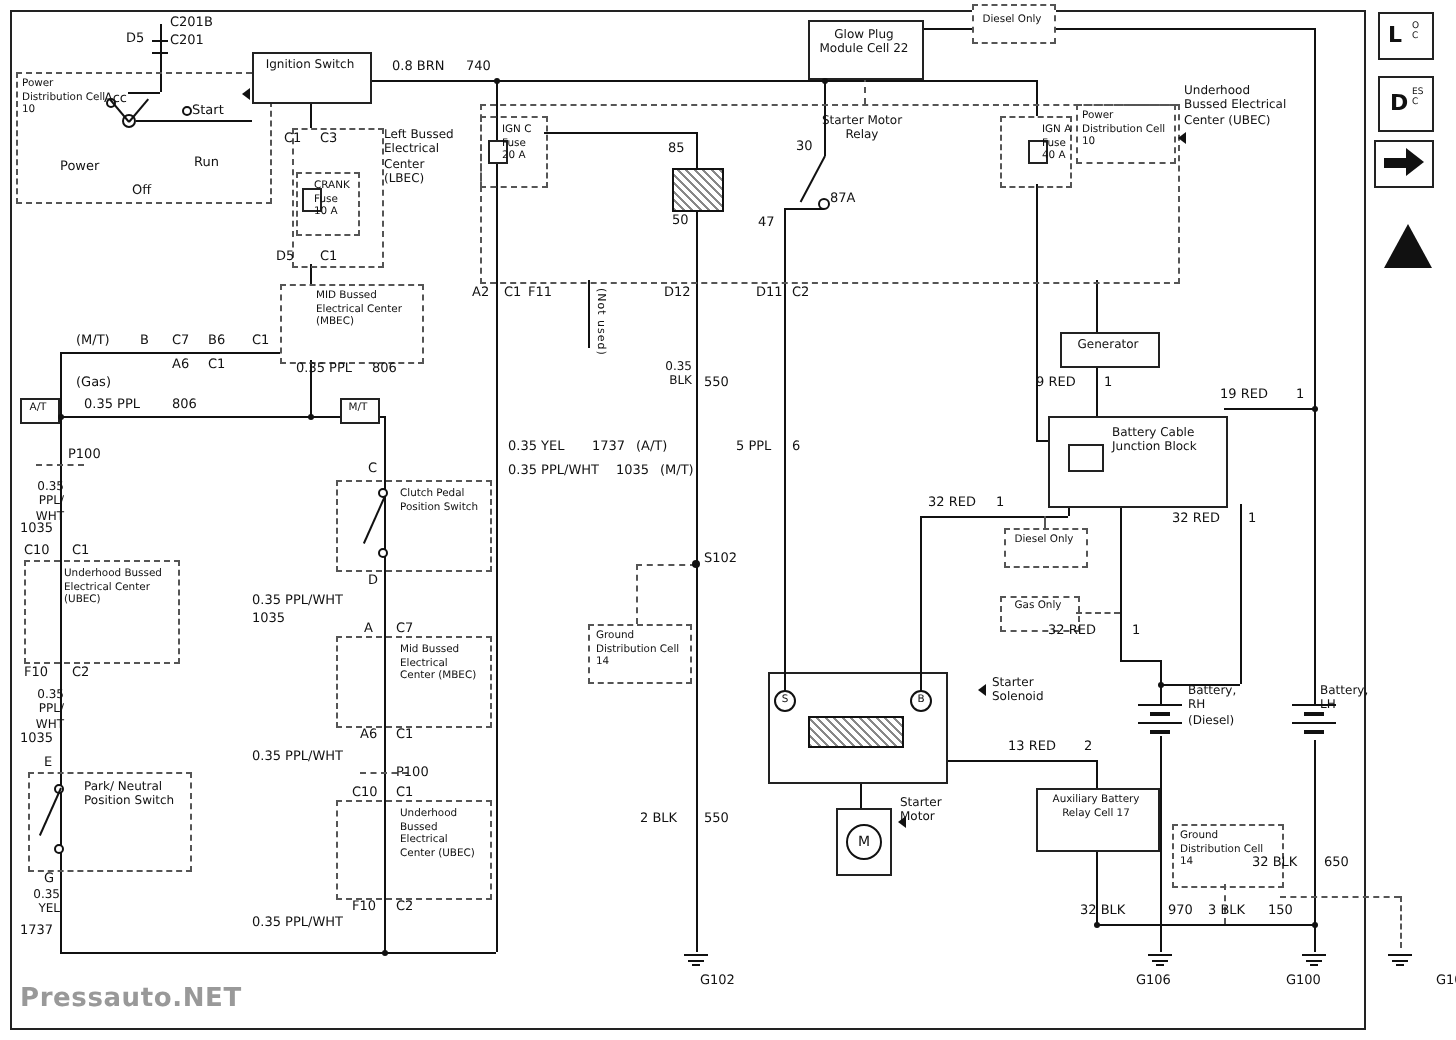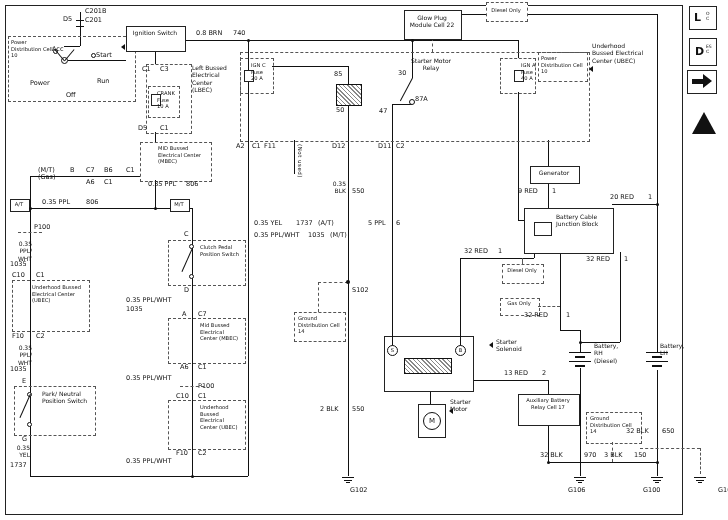--- a/index.html
+++ b/index.html
@@ -255,21 +255,21 @@
 
   <i class="l" style="left:142px;top:66px">C1</i>
   <i class="l" style="left:160px;top:66px">C3</i>
   <i class="t f5" style="left:157px;top:90px;width:20px">CRANK Fuse 10 A</i>
   <i class="t" style="left:192px;top:64px;width:42px">Left Bussed Electrical Center (LBEC)</i>
   <i class="l" style="left:138px;top:125px">D5</i>
   <i class="l" style="left:160px;top:125px">C1</i>
 
   <i class="t f5" style="left:158px;top:145px;width:48px">MID Bussed Electrical Center (MBEC)</i>
   <i class="l" style="left:38px;top:167px">(M/T)</i>
-  <i class="l" style="left:38px;top:174px">(Gas)</i>
+  <i class="l" style="left:38px;top:188px">(Gas)</i>
   <i class="l" style="left:70px;top:167px">B</i>
   <i class="l" style="left:86px;top:167px">C7</i>
   <i class="l" style="left:104px;top:167px">B6</i>
   <i class="l" style="left:86px;top:179px">A6</i>
   <i class="l" style="left:104px;top:179px">C1</i>
   <i class="l" style="left:126px;top:167px">C1</i>
   <i class="l" style="left:148px;top:181px">0.35 PPL</i>
   <i class="l" style="left:186px;top:181px">806</i>
   <i class="t f5 ctr" style="left:10px;top:201px;width:18px">A/T</i>
   <i class="t f5 ctr" style="left:170px;top:201px;width:18px">M/T</i>
@@ -314,36 +314,36 @@
   <i class="t ra" style="left:322px;top:180px;width:24px">0.35 BLK</i>
   <i class="l" style="left:352px;top:188px">550</i>
   <i class="l" style="left:254px;top:220px">0.35 YEL</i>
   <i class="l" style="left:296px;top:220px">1737</i>
   <i class="l" style="left:318px;top:220px">(A/T)</i>
   <i class="l" style="left:254px;top:232px">0.35 PPL/WHT</i>
   <i class="l" style="left:308px;top:232px">1035</i>
   <i class="l" style="left:330px;top:232px">(M/T)</i>
   <i class="l" style="left:368px;top:220px">5 PPL</i>
   <i class="l" style="left:396px;top:220px">6</i>
-  <i class="l" style="left:352px;top:287px">S102</i>
+  <i class="l" style="left:352px;top:276px">S102</i>
   <i class="t f5" style="left:298px;top:315px;width:44px">Ground Distribution Cell 14</i>
   <i class="l" style="left:320px;top:406px">2 BLK</i>
   <i class="l" style="left:352px;top:406px">550</i>
   <i class="l" style="left:350px;top:487px">G102</i>
 
   <i class="t" style="left:496px;top:338px;width:40px">Starter Solenoid</i>
   <i class="t" style="left:450px;top:398px;width:34px">Starter Motor</i>
   <i class="l" style="left:504px;top:370px">13 RED</i>
   <i class="l" style="left:542px;top:370px">2</i>
   <i class="t f5 ctr" style="left:520px;top:397px;width:56px">Auxiliary Battery Relay Cell 17</i>
 
   <i class="t ctr" style="left:532px;top:169px;width:44px">Generator</i>
   <i class="l" style="left:518px;top:188px">9 RED</i>
   <i class="l" style="left:552px;top:188px">1</i>
-  <i class="l" style="left:610px;top:194px">20 RED</i>
+  <i class="l" style="left:610px;top:194px">19 RED</i>
   <i class="l" style="left:648px;top:194px">1</i>
   <i class="t" style="left:556px;top:213px;width:52px">Battery Cable Junction Block</i>
   <i class="l" style="left:464px;top:248px">32 RED</i>
   <i class="l" style="left:498px;top:248px">1</i>
   <i class="t f5 ctr" style="left:504px;top:267px;width:36px">Diesel Only</i>
   <i class="t f5 ctr" style="left:502px;top:300px;width:34px">Gas Only</i>
   <i class="l" style="left:524px;top:312px">32 RED</i>
   <i class="l" style="left:566px;top:312px">1</i>
   <i class="l" style="left:586px;top:256px">32 RED</i>
   <i class="l" style="left:624px;top:256px">1</i>
@@ -353,14 +353,15 @@
   <i class="l" style="left:584px;top:452px">970</i>
   <i class="l" style="left:604px;top:452px">3 BLK</i>
   <i class="l" style="left:634px;top:452px">150</i>
   <i class="l" style="left:626px;top:428px">32 BLK</i>
   <i class="l" style="left:662px;top:428px">650</i>
   <i class="t f5" style="left:590px;top:415px;width:46px">Ground Distribution Cell 14</i>
   <i class="l" style="left:568px;top:487px">G106</i>
   <i class="l" style="left:643px;top:487px">G100</i>
   <i class="l" style="left:718px;top:487px">G105</i>
 
+  <i class="wm" style="left:10px;top:492px">Pressauto.NET</i>
 
 </div>
 
 </body></html>

